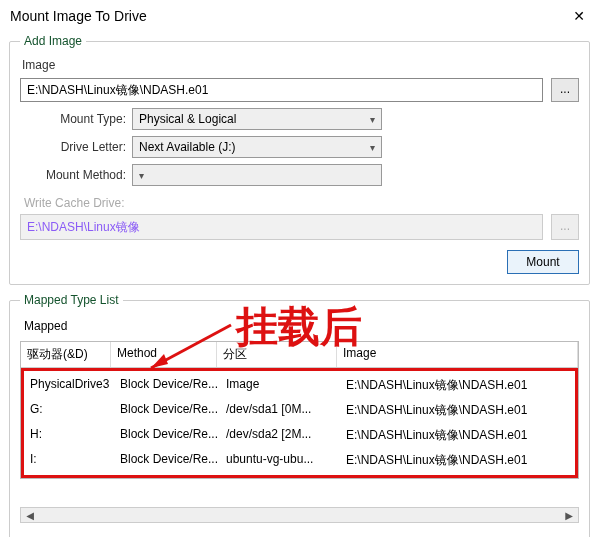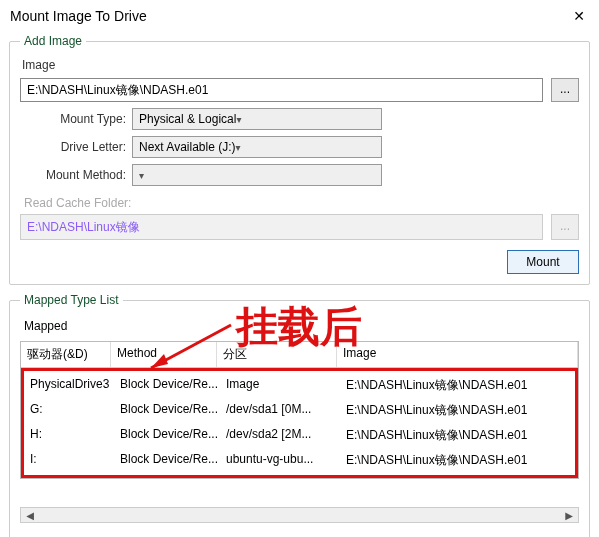--- a/index.html
+++ b/index.html
@@ -8,21 +8,21 @@
 .title{font-size:14px}
 .close{font-size:14px;width:20px;text-align:center;cursor:pointer}
 fieldset{border:1px solid #ccc;margin:4px 9px 8px 9px;padding:8px 10px 10px 10px;border-radius:2px}
 legend{padding:0 4px;color:#14532d}
 .label{color:#333;text-align:right;padding-right:6px}
 .row{display:flex;align-items:center;margin:6px 0}
 .imgrow .input{flex:1;height:24px;border:1px solid #888;padding:2px 6px;background:#fff}
 .btn-browse{width:28px;height:24px;margin-left:8px;border:1px solid #999;background:#e9e9e9;text-align:center;line-height:20px;cursor:pointer}
 .opts{margin-left:14px;margin-top:6px}
 .opts .row .label{width:98px}
-.select{width:250px;height:22px;border:1px solid #999;background:#efefef;display:flex;align-items:center;justify-content:flex-start;padding:0 6px;cursor:pointer}
+.select{width:250px;height:22px;border:1px solid #999;background:#efefef;display:flex;align-items:center;justify-content:space-between;padding:0 6px;cursor:pointer}
 .chev{font-size:10px;color:#555}
 .cache-label{color:#aaa;margin:10px 0 4px 4px}
 .cache-row{display:flex;align-items:center}
 .cache-input{flex:1;height:26px;border:1px solid #ccc;background:#f1f1f1;color:#8b5cf6;padding:12px 6px}
 .cache-browse{width:28px;height:26px;margin-left:8px;border:1px solid #ccc;background:#eee;color:#aaa;text-align:center;line-height:22px}
 .mount-row{display:flex;justify-content:flex-end;margin-top:10px}
 .btn-mount{width:72px;height:24px;border:1px solid #2a6fb5;background:#eaf3fb;text-align:center;line-height:22px;cursor:pointer}
 fieldset.mapped-fs{position:relative;padding-bottom:20px}
 .mapped-title{margin:4px 0 8px 4px}
 .table{border:1px solid #bbb}
@@ -67,21 +67,21 @@
         <span class="chev">▾</span>
       </div>
     </div>
     <div class="row">
       <div class="label">Mount Method:</div>
       <div class="select">
         <span class="chev">▾</span>
       </div>
     </div>
   </div>
-  <div class="cache-label">Read Cache Folder:</div>
+  <div class="cache-label">Write Cache Drive:</div>
   <div class="cache-row">
     <input class="cache-input" disabled="" value="E:\NDASH\Linux镜像" style="">
     <div class="cache-browse">...</div>
   </div>
   <div class="mount-row">
     <div class="btn-mount">Mount</div>
   </div>
 </fieldset>
 
 <fieldset class="mapped-fs">

